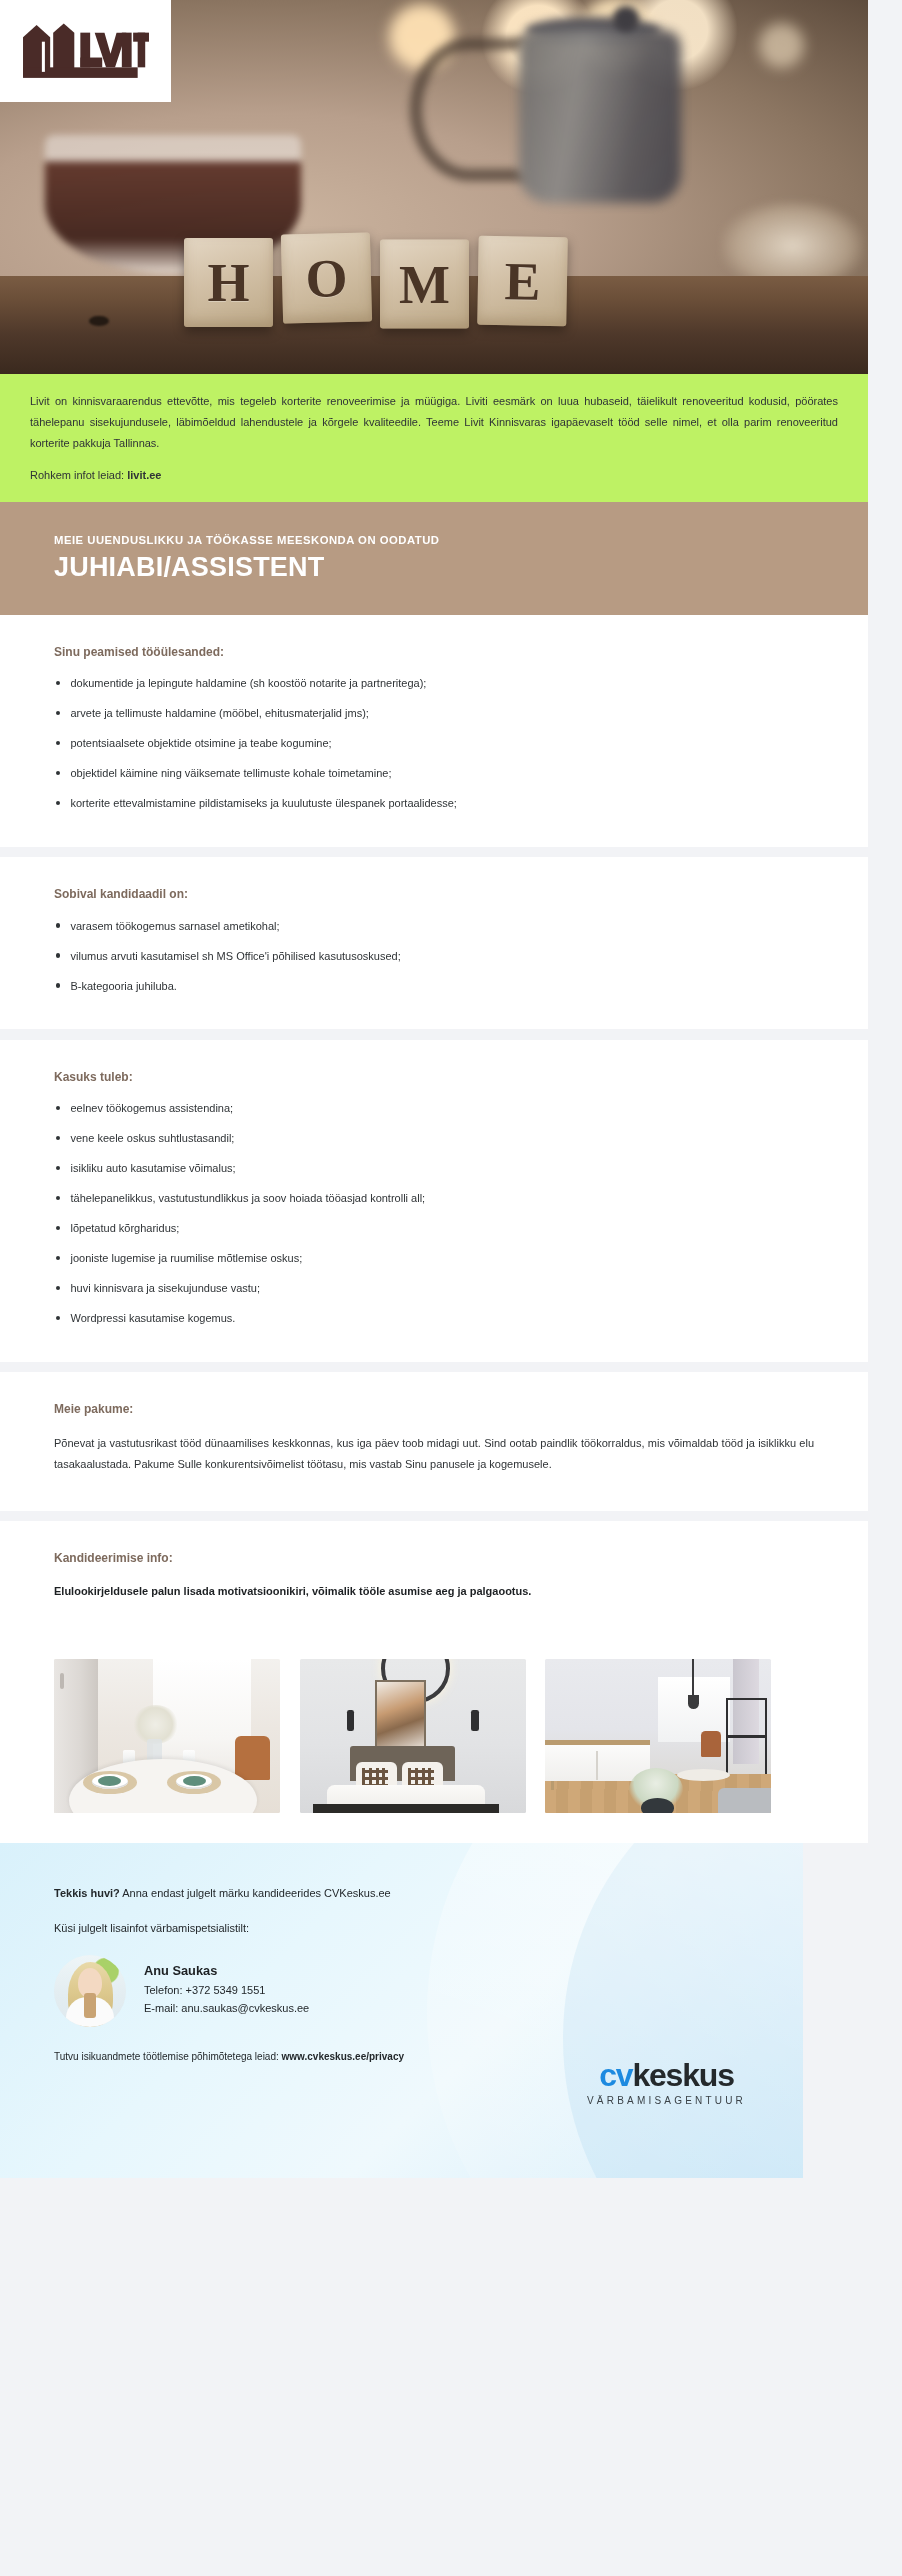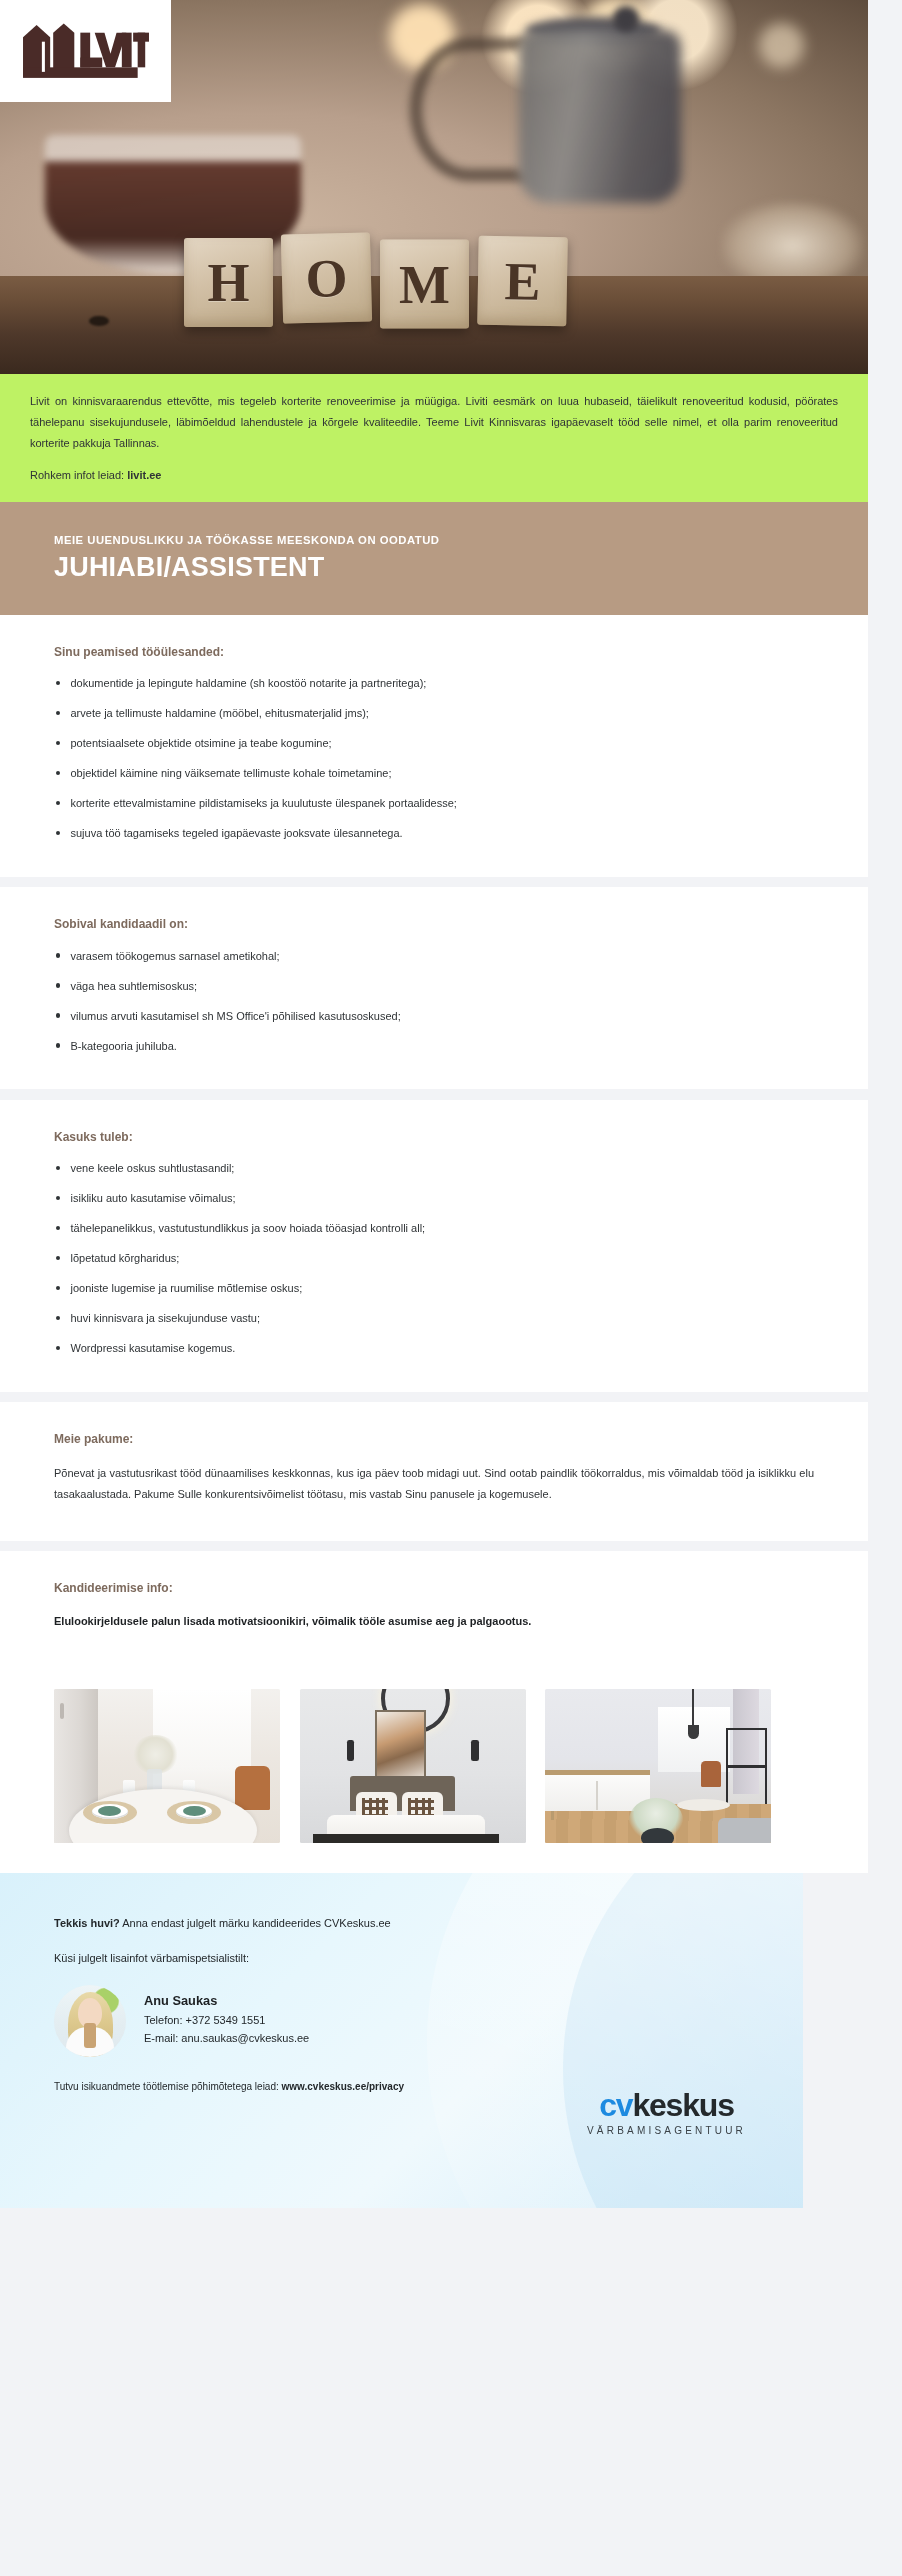--- a/index.html
+++ b/index.html
@@ -369,37 +369,36 @@
   </div>
 
   <div class="card">
     <h3>Sinu peamised tööülesanded:</h3>
     <ul class="bullets">
       <li>dokumentide ja lepingute haldamine (sh koostöö notarite ja partneritega);</li>
       <li>arvete ja tellimuste haldamine (mööbel, ehitusmaterjalid jms);</li>
       <li>potentsiaalsete objektide otsimine ja teabe kogumine;</li>
       <li>objektidel käimine ning väiksemate tellimuste kohale toimetamine;</li>
       <li>korterite ettevalmistamine pildistamiseks ja kuulutuste ülespanek portaalidesse;</li>
-      <li>sujuva töö tagamiseks tegeled igapäevaste jooksvate ülesannetega.</li>
     </ul>
   </div>
 
   <div class="card">
     <h3>Sobival kandidaadil on:</h3>
     <ul class="bullets">
       <li>varasem töökogemus sarnasel ametikohal;</li>
-      <li>väga hea suhtlemisoskus;</li>
       <li>vilumus arvuti kasutamisel sh MS Office'i põhilised kasutusoskused;</li>
       <li>B-kategooria juhiluba.</li>
     </ul>
   </div>
 
   <div class="card">
     <h3>Kasuks tuleb:</h3>
     <ul class="bullets">
+      <li>eelnev töökogemus assistendina;</li>
       <li>vene keele oskus suhtlustasandil;</li>
       <li>isikliku auto kasutamise võimalus;</li>
       <li>tähelepanelikkus, vastutustundlikkus ja soov hoiada tööasjad kontrolli all;</li>
       <li>lõpetatud kõrgharidus;</li>
       <li>jooniste lugemise ja ruumilise mõtlemise oskus;</li>
       <li>huvi kinnisvara ja sisekujunduse vastu;</li>
       <li>Wordpressi kasutamise kogemus.</li>
     </ul>
   </div>
 

